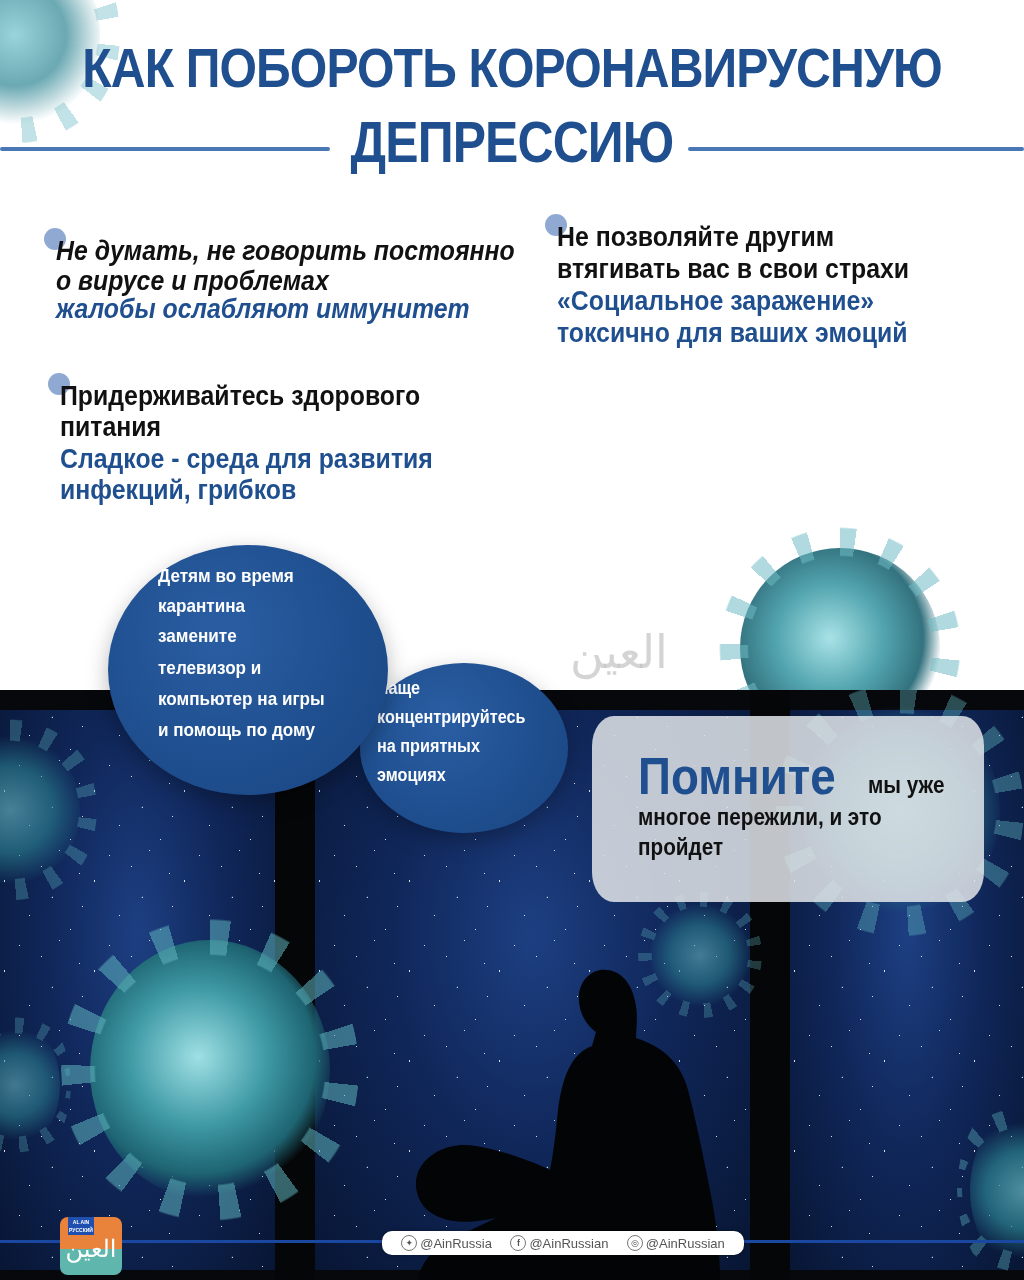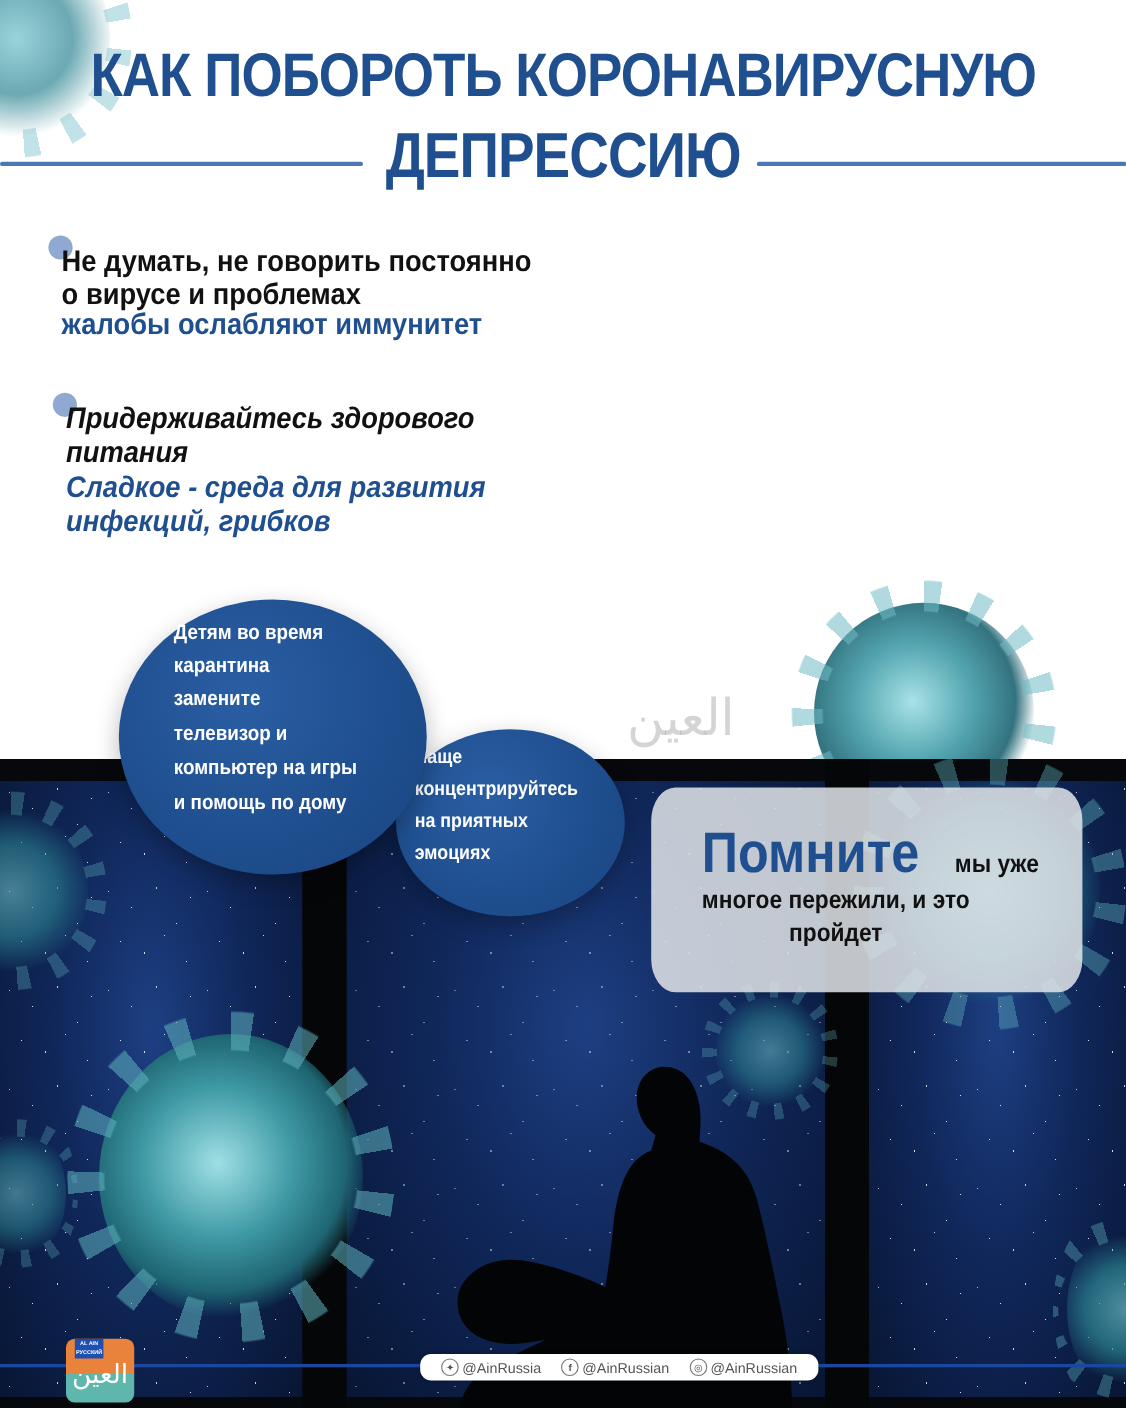--- a/index.html
+++ b/index.html
@@ -98,21 +98,20 @@
     position: absolute; color: #ffffff; font-weight: 700; font-size: 19px; line-height: 30px;
     transform: scaleX(0.9); transform-origin: left; white-space: nowrap;
   }
   .bubble.b2 .txt { font-size: 18px; line-height: 29px; }
 
   
   .remember {
     position: absolute; left: 592px; top: 716px; width: 392px; height: 186px;
     background: rgba(225,228,232,0.86);
     border-radius: 22px / 30px;
-    text-align: center;
   }
   .remember .big {
     position: absolute; left: 46px; top: 30px; font-weight: 700; font-size: 52px; color: #1f4f8f;
     transform: scaleX(0.88); transform-origin: left; white-space: nowrap; line-height: 60px;
   }
   .remember .rest1 {
     position: absolute; left: 276px; top: 56px; font-weight: 700; font-size: 23px; color: #111;
     transform: scaleX(0.9); transform-origin: left; white-space: nowrap;
   }
   .remember .rest2 {
@@ -161,29 +160,36 @@
 
   <div class="virus teal-light" style="left:-70px; top:-60px; width:170px; height:190px; opacity:0.7;">
       <div class="spikes"></div>
     </div>
 
   <div class="title-line1">КАК ПОБОРОТЬ КОРОНАВИРУСНУЮ</div>
   <div class="rule left"></div>
   <div class="title-line2">ДЕПРЕССИЮ</div>
   <div class="rule right"></div>
 
-  <div class="tip" style="left:56px; top:222px;">
+  <div class="tip" style="left:56px; top:236px;font-style:italic;">
     <span class="dot"></span>
     <div class="main">Не думать, не говорить постоянно</div>
     <div class="main" style="margin-top:-1px;">о вирусе и проблемах</div>
     <div class="sub" style="margin-top:-3px;">жалобы ослабляют иммунитет</div>
   </div>
 
-
-  <div class="tip" style="left:60px; top:365px;font-style:italic;">
+  <div class="tip" style="left:557px; top:222px;">
+    <span class="dot"></span>
+    <div class="main">Не позволяйте другим</div>
+    <div class="main" style="margin-top:1px;">втягивать вас в свои страхи</div>
+    <div class="sub" style="margin-top:1px;">«Социальное заражение»</div>
+    <div class="sub" style="margin-top:1px;">токсично для ваших эмоций</div>
+  </div>
+
+  <div class="tip" style="left:60px; top:381px;">
     <span class="dot"></span>
     <div class="main">Придерживайтесь здорового</div>
     <div class="main">питания</div>
     <div class="sub" style="margin-top:1px;">Сладкое - среда для развития</div>
     <div class="sub">инфекций, грибков</div>
   </div>
 
 
   <div class="virus teal" style="left:740px; top:548px; width:200px; height:200px; opacity:0.9;">
       <div class="spikes"></div>

